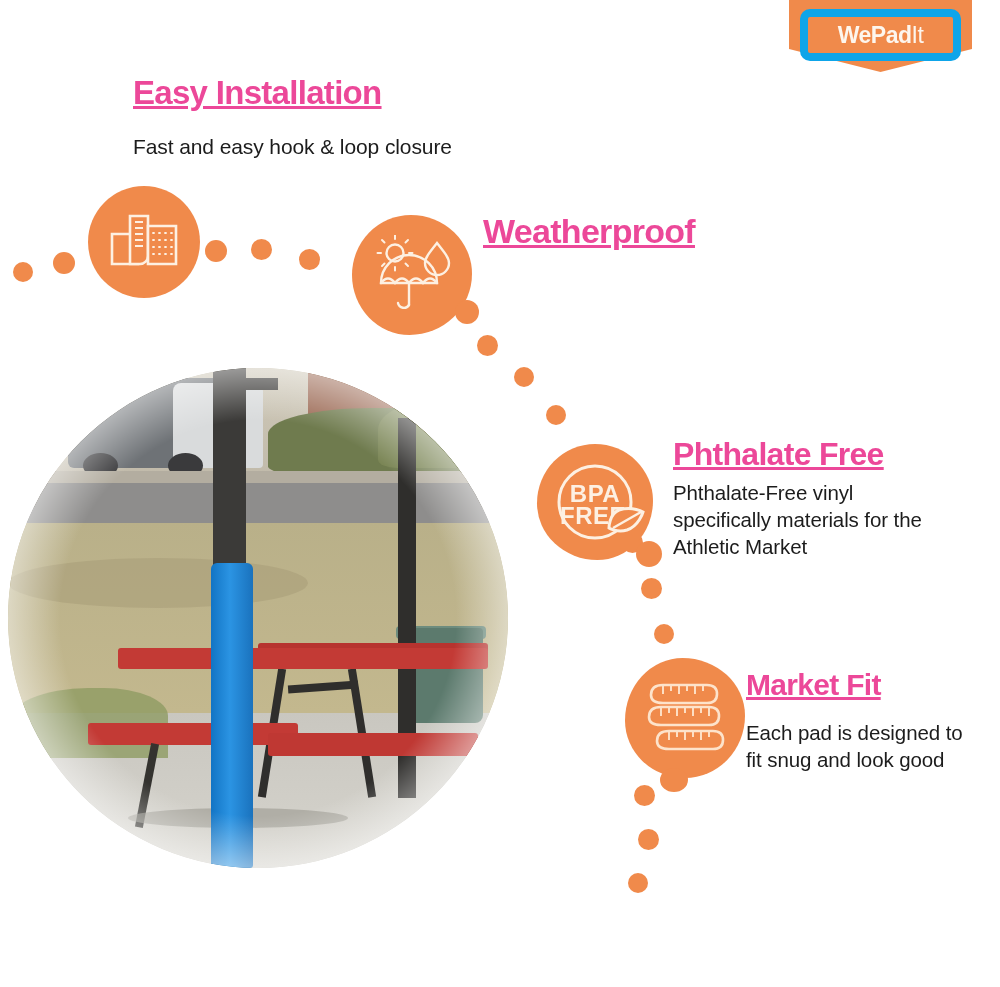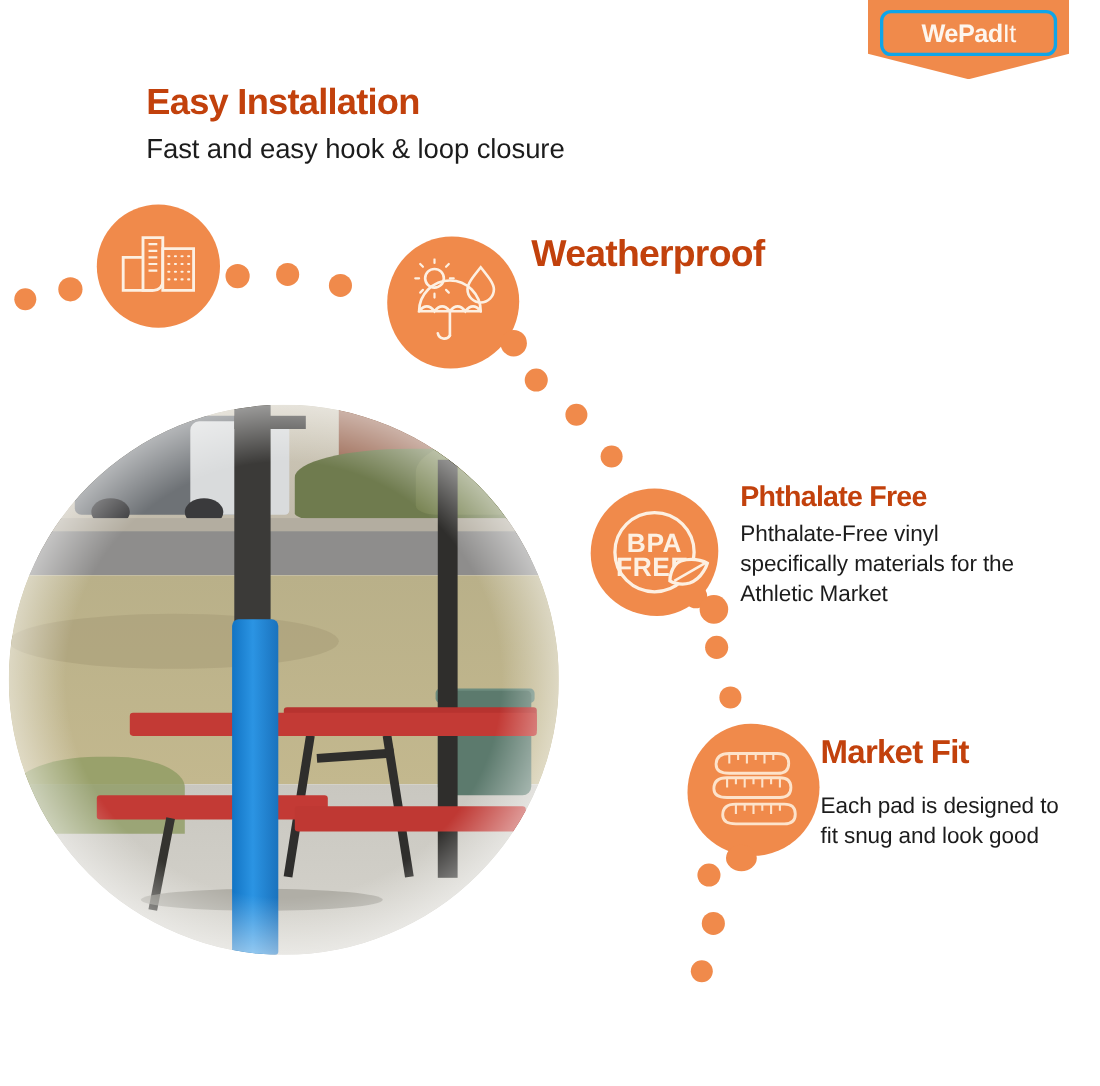--- a/index.html
+++ b/index.html
@@ -32,64 +32,65 @@
     background: #F08A4B;
     -webkit-clip-path: polygon(0 0, 100% 0, 100% 68%, 50% 100%, 0 68%);
     clip-path: polygon(0 0, 100% 0, 100% 68%, 50% 100%, 0 68%);
   }
   .logo-inner {
     position: absolute;
     left: 11px;
     top: 9px;
     right: 11px;
     height: 36px;
-    border: 3px solid #0ea5e9;
+    border: 8px solid #0ea5e9;
     border-radius: 10px;
     display: flex;
     align-items: center;
     justify-content: center;
   }
   .logo-text {
     color: #FDF6EE;
     font-size: 23px;
     line-height: 1;
     letter-spacing: -0.5px;
     white-space: nowrap;
     font-weight: 400;
   }
   .logo-text b { font-weight: 800; }
 
   
   .feature-title {
     font-weight: 800;
-    color: #c2410c;
+    color: #ec4899;
     letter-spacing: -0.7px;
     line-height: 1.05;
     margin: 0;
+    text-decoration: underline;
   }
   .feature-desc {
     color: #1c1c1c;
     line-height: 1.32;
     margin: 0;
     letter-spacing: -0.1px;
   }
 
   
   .blk-install { position: absolute; left: 133px; top: 76px; width: 430px; }
   .blk-install .feature-title { font-size: 33px; }
-  .blk-install .feature-desc { font-size: 25px; margin-top: 9px; }
+  .blk-install .feature-desc { font-size: 21px; margin-top: 22px; }
 
   
   .blk-weather { position: absolute; left: 483px; top: 214px; width: 420px; }
   .blk-weather .feature-title { font-size: 34px; }
   .blk-weather .feature-desc { font-size: 20.5px; margin-top: 8px; }
 
   
   .blk-phth { position: absolute; left: 673px; top: 438px; width: 280px; }
-  .blk-phth .feature-title { font-size: 26px; }
+  .blk-phth .feature-title { font-size: 32px; }
   .blk-phth .feature-desc { font-size: 20.5px; margin-top: 7px; }
 
   
   .blk-fit { position: absolute; left: 746px; top: 669px; width: 230px; }
   .blk-fit .feature-title { font-size: 30px; }
   .blk-fit .feature-desc { font-size: 20.5px; margin-top: 18px; }
 
   
   .icon-circle {
     position: absolute;

